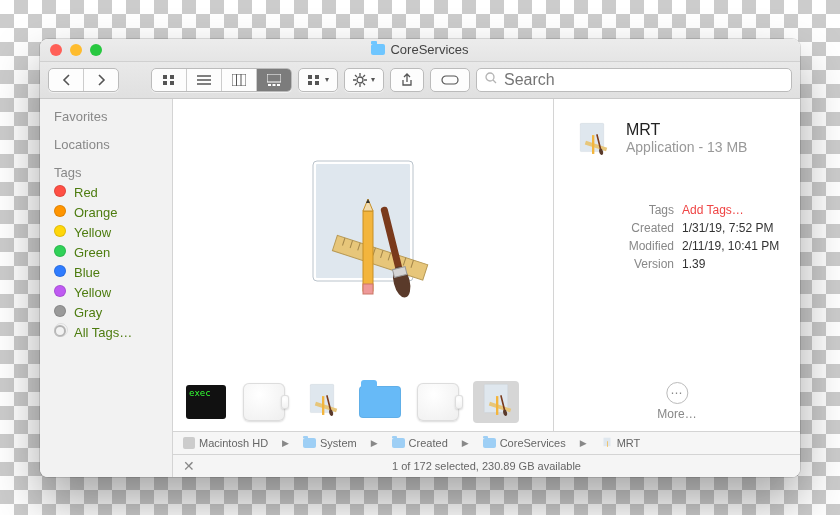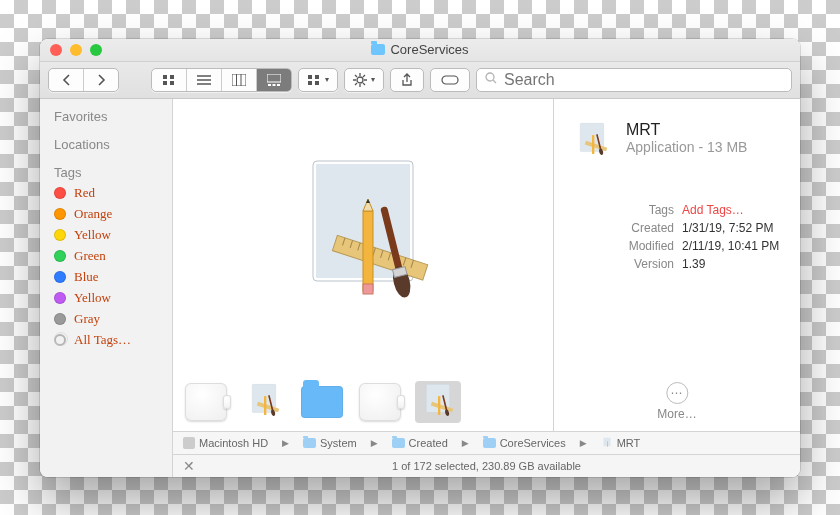--- a/index.html
+++ b/index.html
@@ -79,22 +79,22 @@
   }
   .search-box .mag{margin-right:5px;opacity:.55;}
 
   .body{flex:1;display:flex;min-height:0;}
   .sidebar{
     width:132px;background:#f2f2f2;border-right:1px solid #d4d4d4;
     padding:10px 0;overflow:auto;
   }
   .side-sec{padding:0 14px 3px;font-size:13px;color:#888;font-weight:500;}
   .side-item{
-    display:flex;align-items:center;gap:8px;
-    padding:2px 14px 3px;color:#c2410c;font-family:Liberation Serif, serif;
+    display:flex;align-items:flex-start;gap:8px;
+    padding:2px 14px 3px;color:#4d7c0f;
   }
   .tag-dot{width:12px;height:12px;border-radius:50%;flex-shrink:0;box-shadow:inset 0 0 0 1px rgba(0,0,0,.12);}
   .tag-all{width:12px;height:12px;border-radius:50%;border:2px solid #b4b4b4;box-sizing:border-box;position:relative;flex-shrink:0;}
   .tag-all::after{content:"";position:absolute;inset:-4px -4px auto auto;width:12px;height:12px;border-radius:50%;border:1px solid #ccc;opacity:.5;}
 
   .main{flex:1;display:flex;flex-direction:column;min-width:0;}
   .main-split{flex:1;display:flex;min-height:0;}
   .gallery{flex:1;display:flex;flex-direction:column;border-right:1px solid #d4d4d4;min-width:0;}
   .gallery-preview{flex:1;display:flex;align-items:center;justify-content:center;}
   .app-icon{position:relative;width:160px;height:170px;}
@@ -345,20 +345,23 @@
                 <g transform="rotate(-14 110 100)">
                   <rect x="108" y="55" width="7" height="70" rx="3" fill="#7a3a1c"></rect>
                   <ellipse cx="111" cy="132" rx="8" ry="16" fill="#5a3a2a"></ellipse>
                   <rect x="105" y="118" width="13" height="8" fill="#d5d5d5" stroke="#999"></rect>
                 </g>
               </svg>
             </div>
           </div>
 
           <div class="thumbs">
+            <div class="thumb">
+              <div class="exec-ico"><span>exec</span></div>
+            </div>
             <div class="thumb">
               <div class="kext-ico"></div>
             </div>
             <div class="thumb">
               <div class="app-icon small">
                 <svg viewBox="0 0 160 170">
                     <rect x="30" y="10" width="100" height="120" rx="4" fill="#dfe7ee" stroke="#bac3cb"></rect>
                     <g transform="rotate(18 95 105)">
                       <rect x="50" y="98" width="95" height="16" fill="#e7c67a"></rect>
                     </g>

